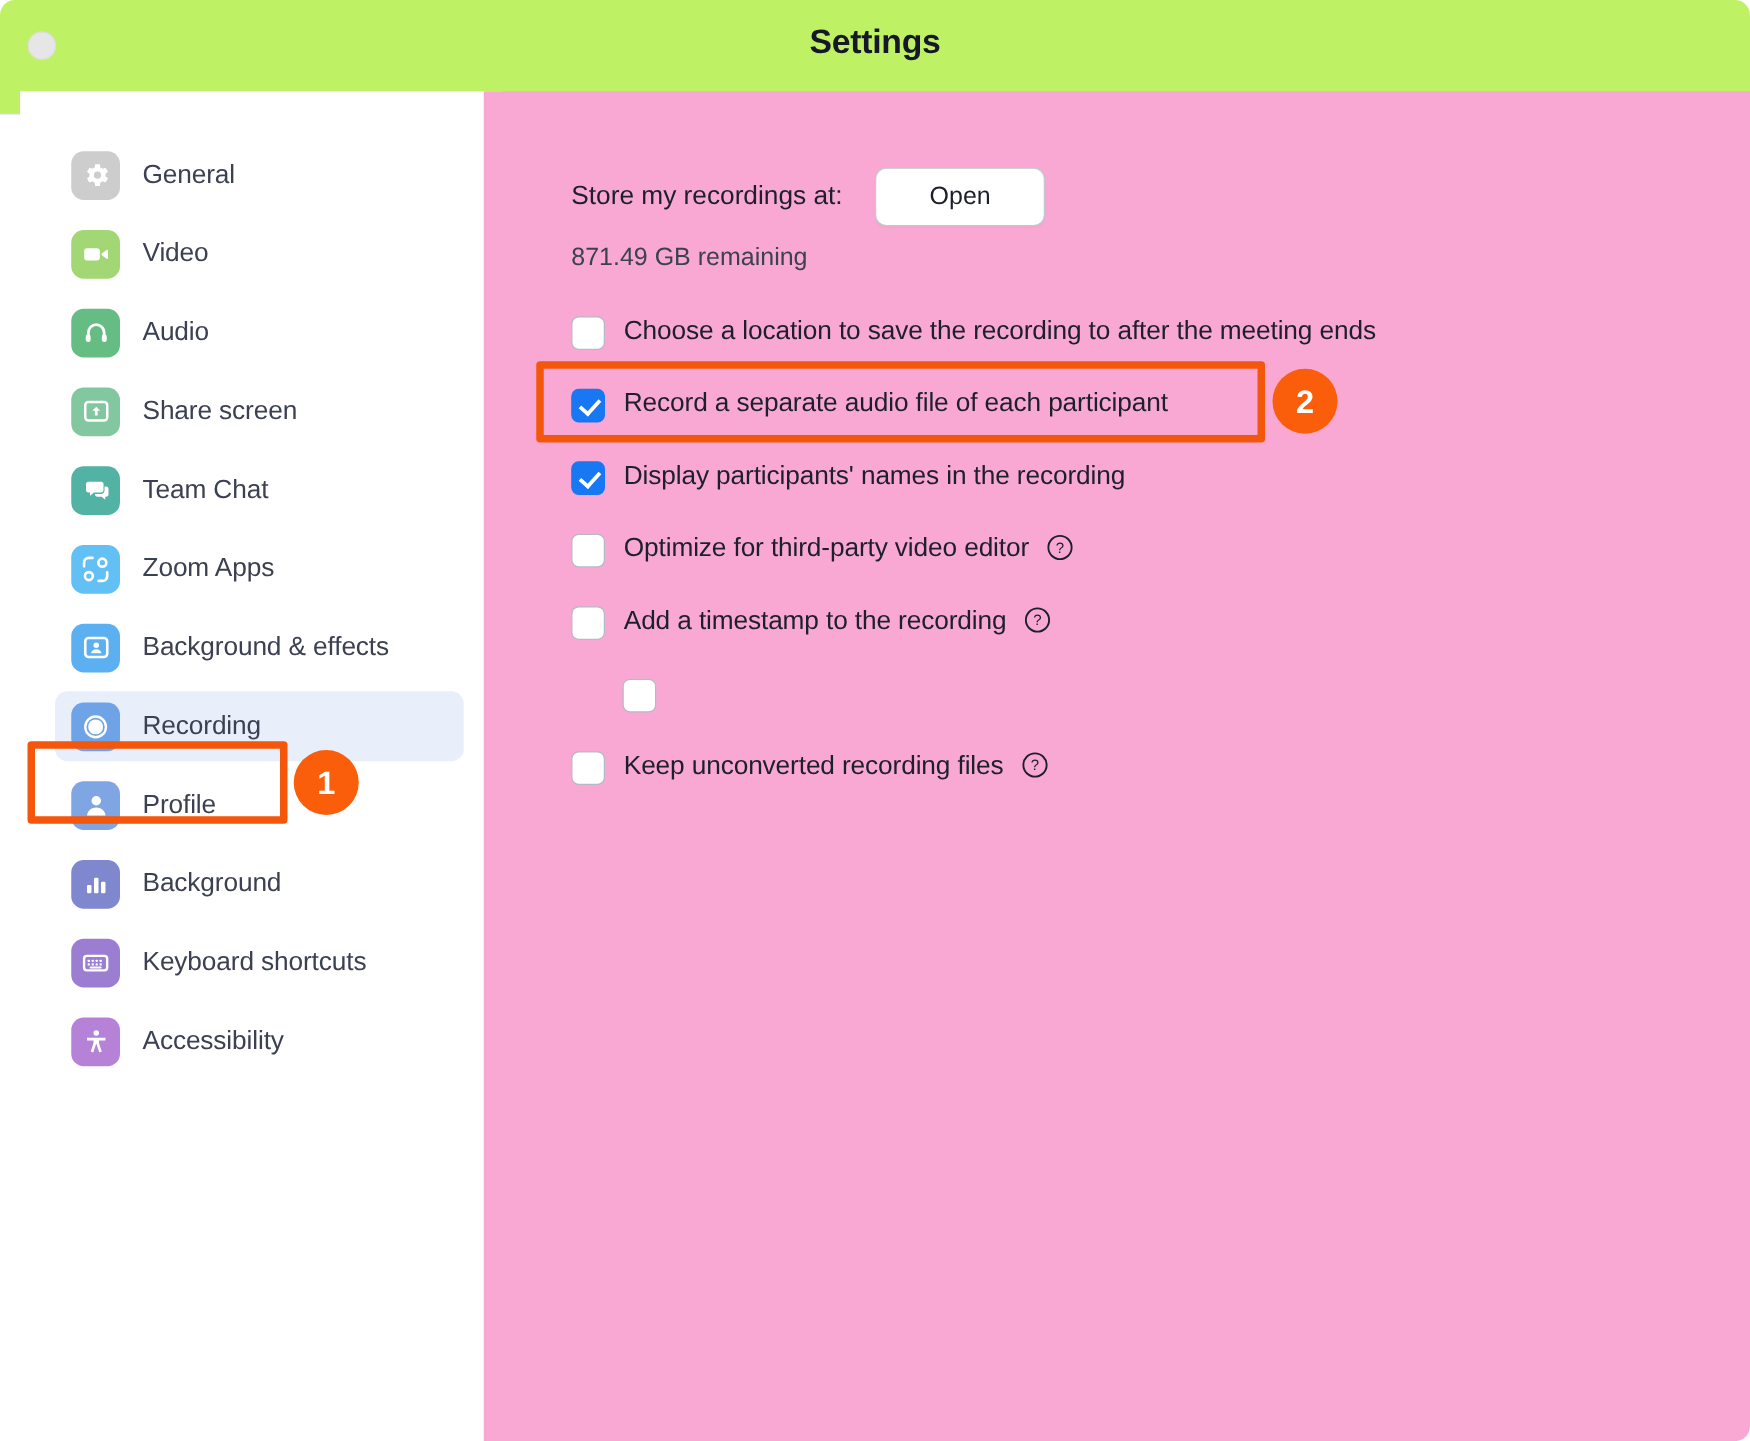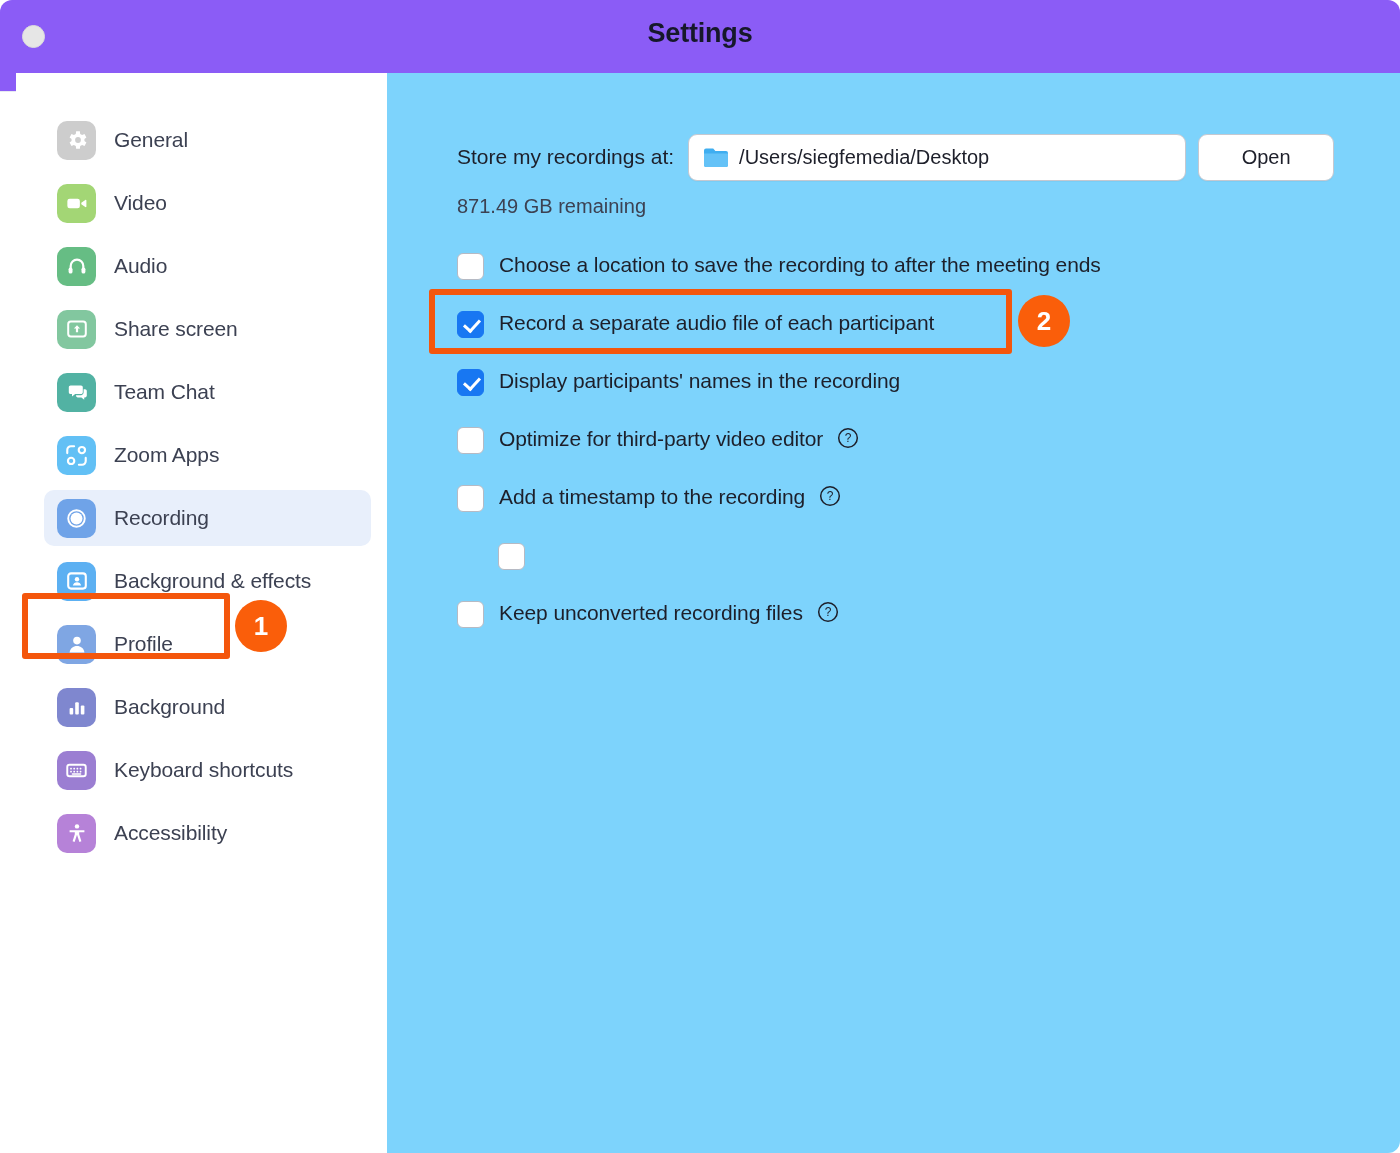--- a/index.html
+++ b/index.html
@@ -22,21 +22,21 @@
     background: #ffffff;
     border-radius: 12px;
     overflow: hidden;
   }
 
   
   .titlebar {
     position: absolute;
     top: 0; left: 0; right: 0;
     height: 92px;
-    background: #8b5cf6;
+    background: #bef264;
     border-bottom: 1px solid #e7eaf1;
   }
   .traffic-light {
     position: absolute;
     left: 22px; top: 25px;
     width: 23px; height: 23px;
     border-radius: 50%;
     background: #e6e6e6;
     border: 1px solid #dcdcdc;
   }
@@ -84,21 +84,21 @@
     font-size: 21px;
     color: #3c4152;
     letter-spacing: -0.1px;
     white-space: nowrap;
   }
 
   
   .main {
     position: absolute;
     top: 73px; left: 387px; right: 0; bottom: 0;
-    background: #7dd3fc;
+    background: #f9a8d4;
     padding: 60px 0 0 70px;
   }
 
   .store-row {
     display: flex;
     align-items: center;
     height: 48px;
   }
   .store-label {
     font-size: 21px;
@@ -272,38 +272,38 @@
         <span class="nav-icon" style="background: rgb(98, 192, 245);">
           <svg width="25" height="25" viewBox="0 0 26 26">
             <path d="M10.5 3.4H7.2A3.8 3.8 0 0 0 3.4 7.2v3.3" fill="none" stroke="#ffffff" stroke-width="2.2" stroke-linecap="round"></path>
             <path d="M15.5 22.6h3.3a3.8 3.8 0 0 0 3.8-3.8v-3.3" fill="none" stroke="#ffffff" stroke-width="2.2" stroke-linecap="round"></path>
             <circle cx="18.6" cy="7.4" r="3.3" fill="none" stroke="#ffffff" stroke-width="2.2"></circle>
             <circle cx="7.4" cy="18.6" r="3.3" fill="none" stroke="#ffffff" stroke-width="2.2"></circle>
           </svg>
         </span>
         <span class="nav-label">Zoom Apps</span>
       </div>
+      <div class="nav-item">
+        <span class="nav-icon" style="background: rgb(92, 176, 242);">
+          <svg width="24" height="24" viewBox="0 0 24 24">
+            <rect x="3.2" y="4.4" width="17.6" height="15.2" rx="2.8" fill="none" stroke="#ffffff" stroke-width="2.1"></rect>
+            <circle cx="12" cy="10.2" r="2.2" fill="#ffffff"></circle>
+            <path d="M7.8 16.6c.5-2.1 2.2-3.3 4.2-3.3s3.7 1.2 4.2 3.3z" fill="#ffffff"></path>
+          </svg>
+        </span>
+        <span class="nav-label">Background &amp; effects</span>
+      </div>
       <div class="nav-item selected">
         <span class="nav-icon" style="background: rgb(111, 163, 232);">
           <svg width="25" height="25" viewBox="0 0 26 26">
             <circle cx="13" cy="13" r="8.6" fill="none" stroke="#ffffff" stroke-width="2"></circle>
             <circle cx="13" cy="13" r="6.2" fill="#ffffff"></circle>
           </svg>
         </span>
         <span class="nav-label">Recording</span>
-      </div>
-      <div class="nav-item">
-        <span class="nav-icon" style="background: rgb(92, 176, 242);">
-          <svg width="24" height="24" viewBox="0 0 24 24">
-            <rect x="3.2" y="4.4" width="17.6" height="15.2" rx="2.8" fill="none" stroke="#ffffff" stroke-width="2.1"></rect>
-            <circle cx="12" cy="10.2" r="2.2" fill="#ffffff"></circle>
-            <path d="M7.8 16.6c.5-2.1 2.2-3.3 4.2-3.3s3.7 1.2 4.2 3.3z" fill="#ffffff"></path>
-          </svg>
-        </span>
-        <span class="nav-label">Background &amp; effects</span>
       </div>
       <div class="nav-item">
         <span class="nav-icon" style="background: rgb(127, 166, 227);">
           <svg width="24" height="24" viewBox="0 0 24 24">
             <circle cx="12" cy="8.6" r="3.8" fill="#ffffff"></circle>
             <path d="M4.6 20.4c.5-4.1 3.7-6.4 7.4-6.4s6.9 2.3 7.4 6.4z" fill="#ffffff"></path>
           </svg>
         </span>
         <span class="nav-label">Profile</span>
       </div>
@@ -345,29 +345,20 @@
         </span>
         <span class="nav-label">Accessibility</span>
       </div>
     </nav>
 
   <section class="main">
 
     <div class="store-row">
       <span class="store-label">Store my recordings at:</span>
 
-      <div class="path-field">
-        <span class="folder-icon">
-          <svg width="26" height="22" viewBox="0 0 26 22">
-            <path d="M1 4.5a2 2 0 0 1 2-2h7.2l2.2 2.6H23a2 2 0 0 1 2 2V19a2 2 0 0 1-2 2H3a2 2 0 0 1-2-2z" fill="#3faef0"></path>
-            <path d="M1 7.6h24V19a2 2 0 0 1-2 2H3a2 2 0 0 1-2-2z" fill="#64c2f7"></path>
-          </svg>
-        </span>
-        <span class="path-text">/Users/siegfemedia/Desktop</span>
-      </div>
 
       <button class="open-btn">Open</button>
     </div>
 
     <div class="remaining">871.49 GB remaining</div>
 
     <div class="options" id="options">
         <div class="opt-row">
           <span class="cbx"></span>
           <span class="opt-label">Choose a location to save the recording to after the meeting ends</span>

